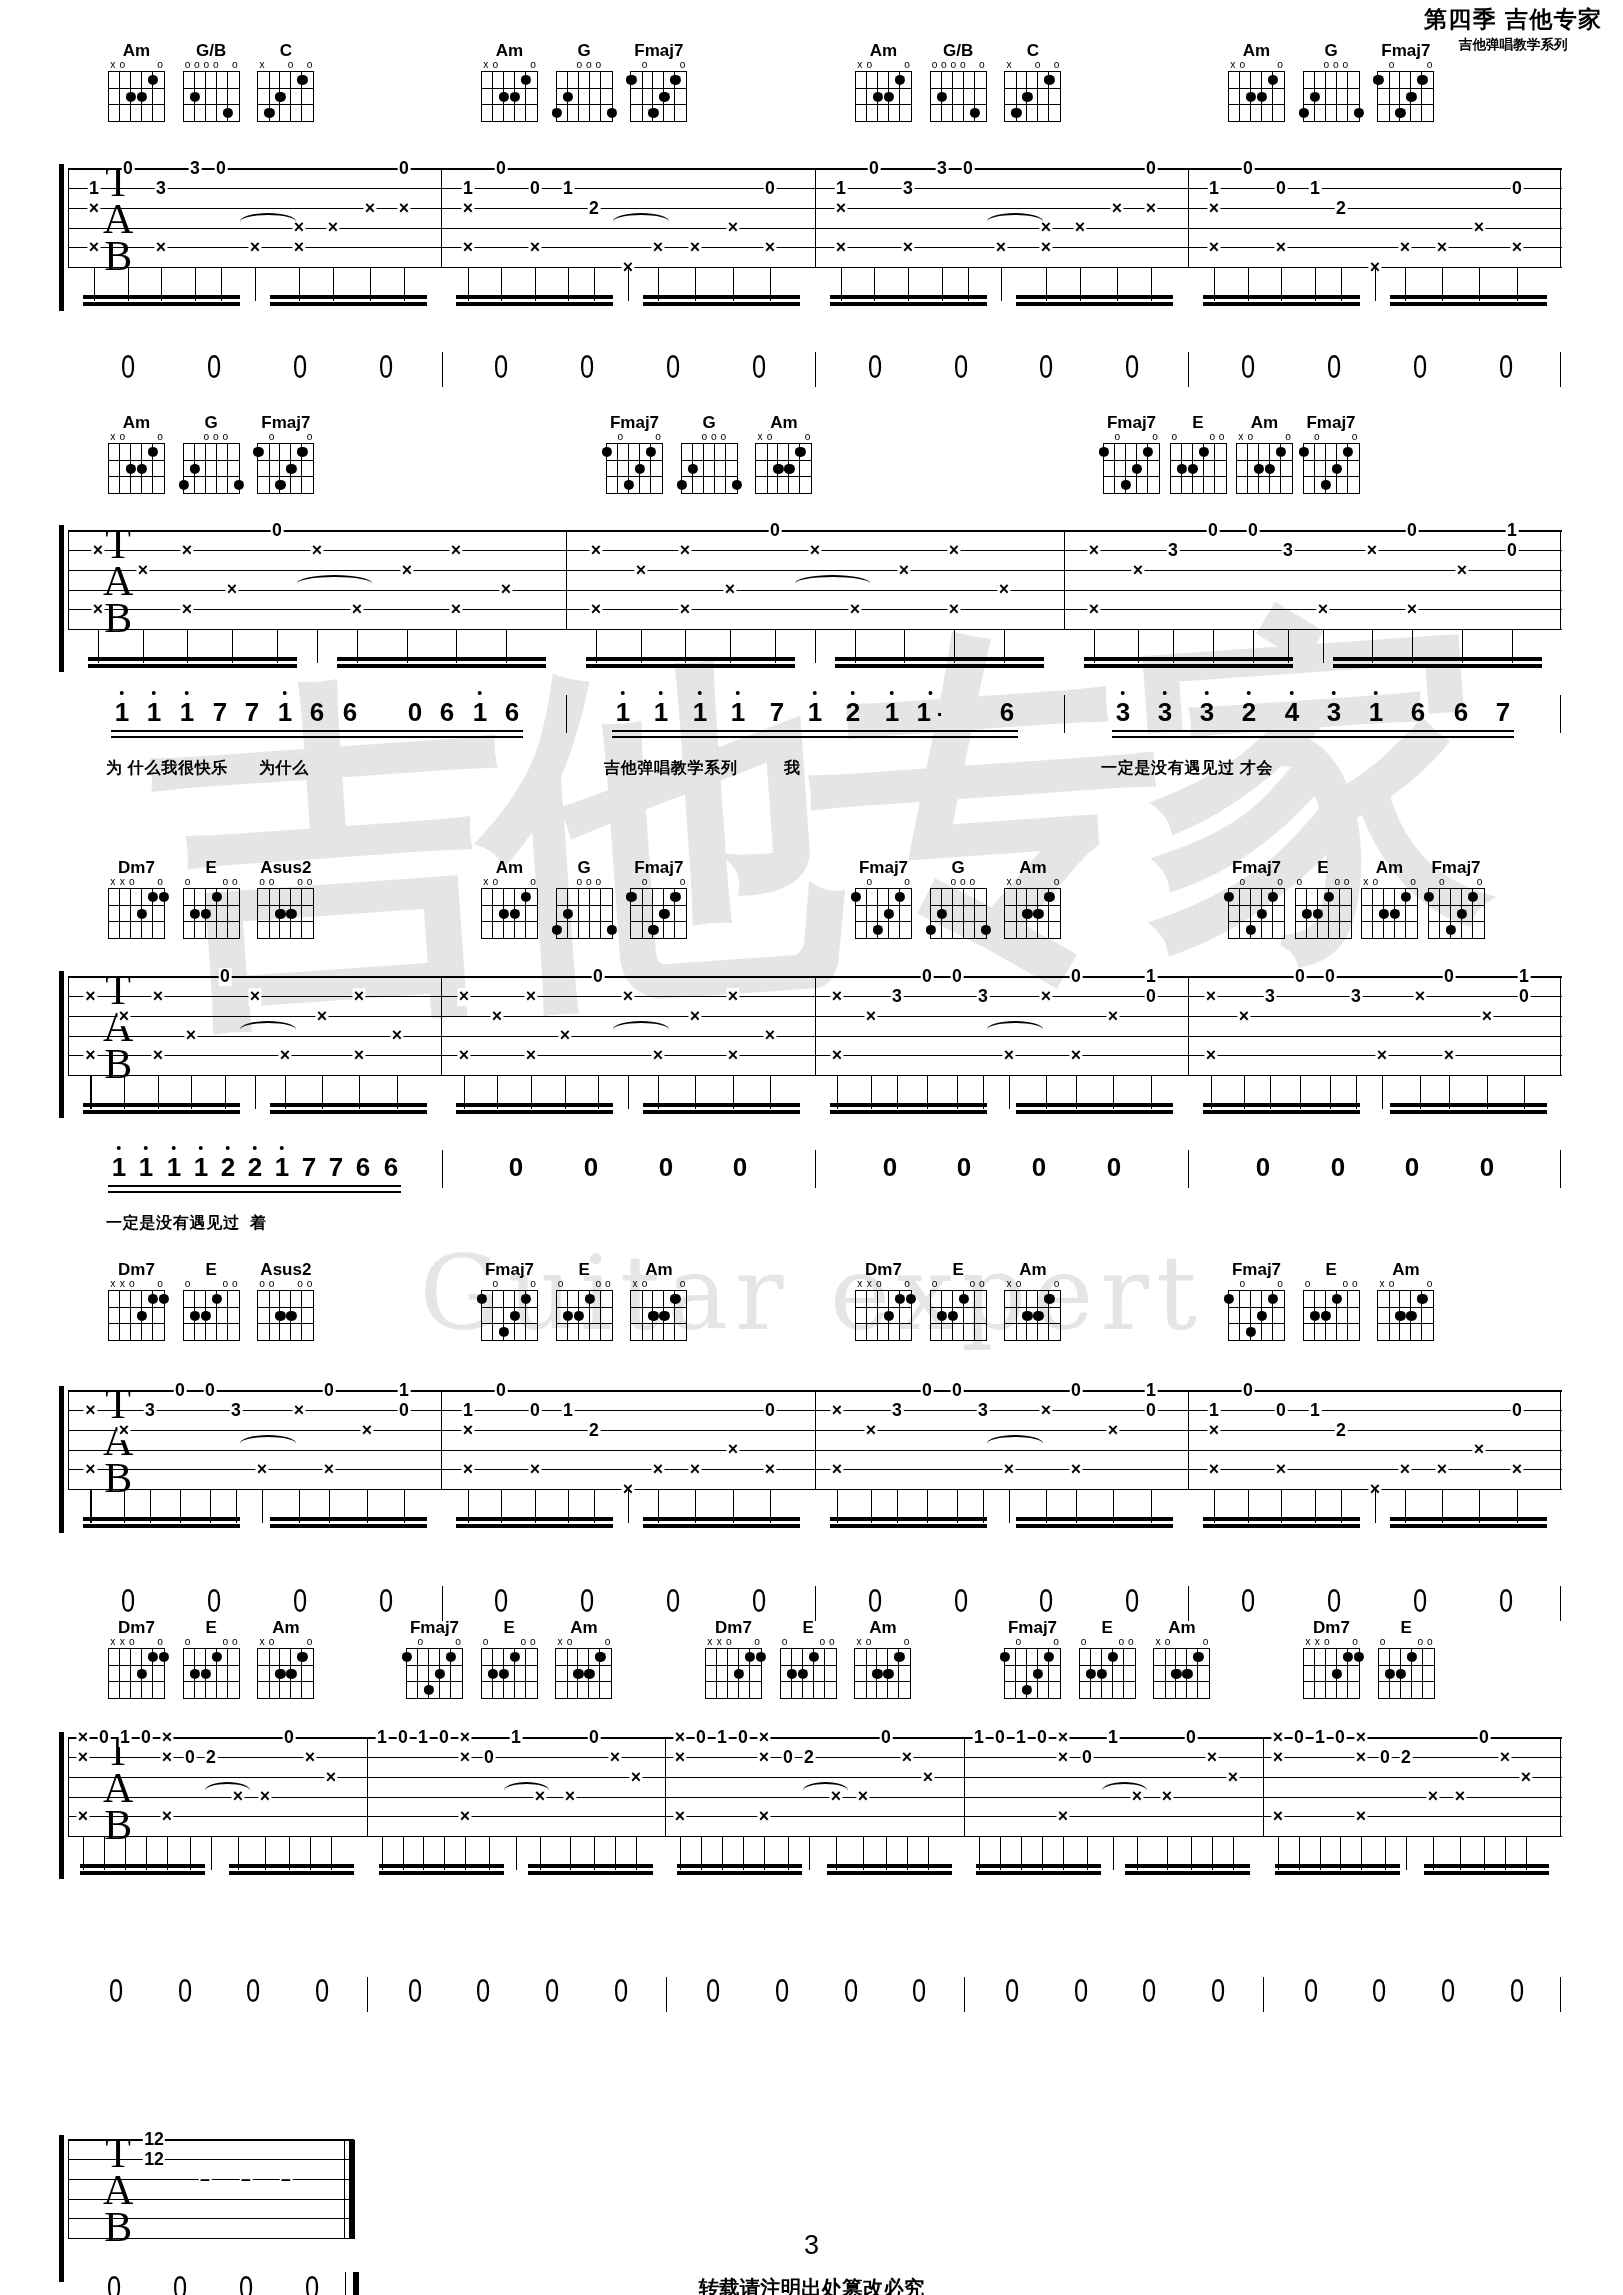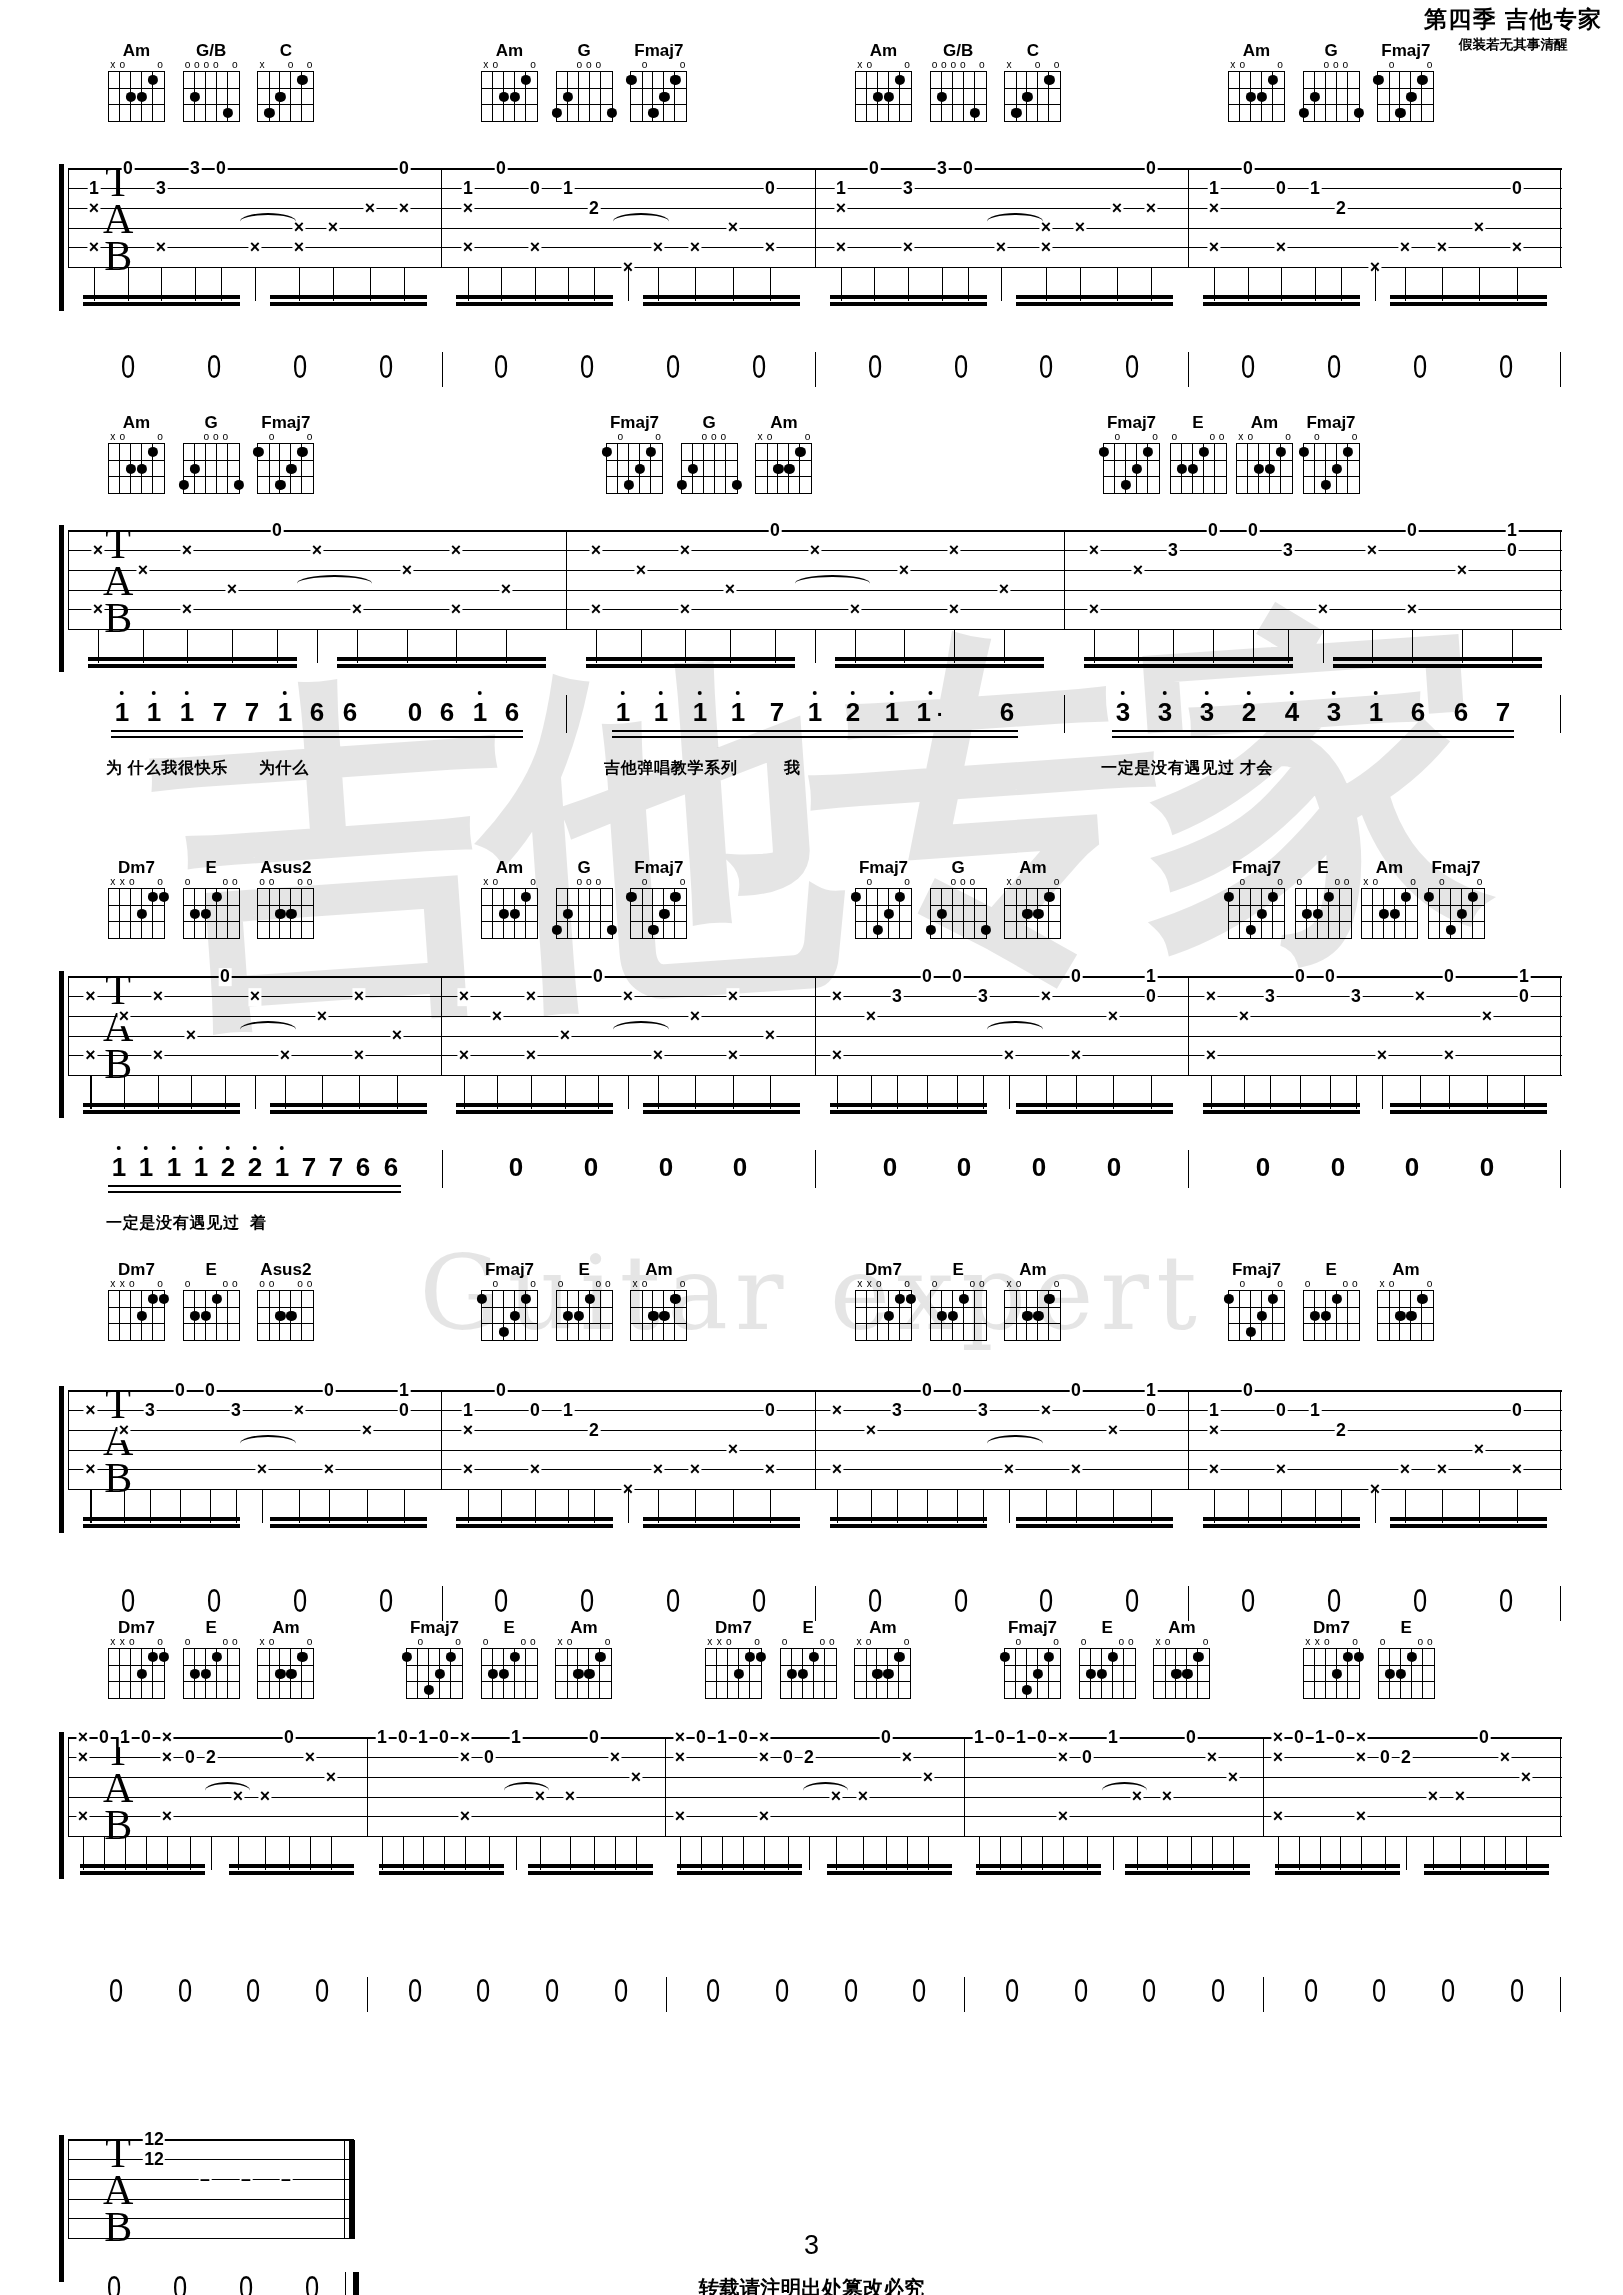--- a/index.html
+++ b/index.html
@@ -49,21 +49,21 @@
   .pageno{position:absolute;left:0;width:100%;text-align:center;top:2230px;font-size:27px;}
   .notice{position:absolute;left:0;width:100%;text-align:center;top:2274px;font-size:20.5px;
           font-weight:bold;}
 </style>
 </head>
 <body>
 
 <div id="page">
   <div class="hdr">
     <div class="t1">第四季  吉他专家</div>
-    <div class="t2">假装若无其事清醒</div>
+    <div class="t2">吉他弹唱教学系列</div>
   </div>
 
   <div class="wm zh">吉他专家</div>
   <div class="wm en">Guitar expert</div>
 
   <div id="music">
       <div class="sys">
         <div class="chgrp" style="left: 108px; top: 41px;">
           <div class="chord">
             <div class="chname">Am</div>

